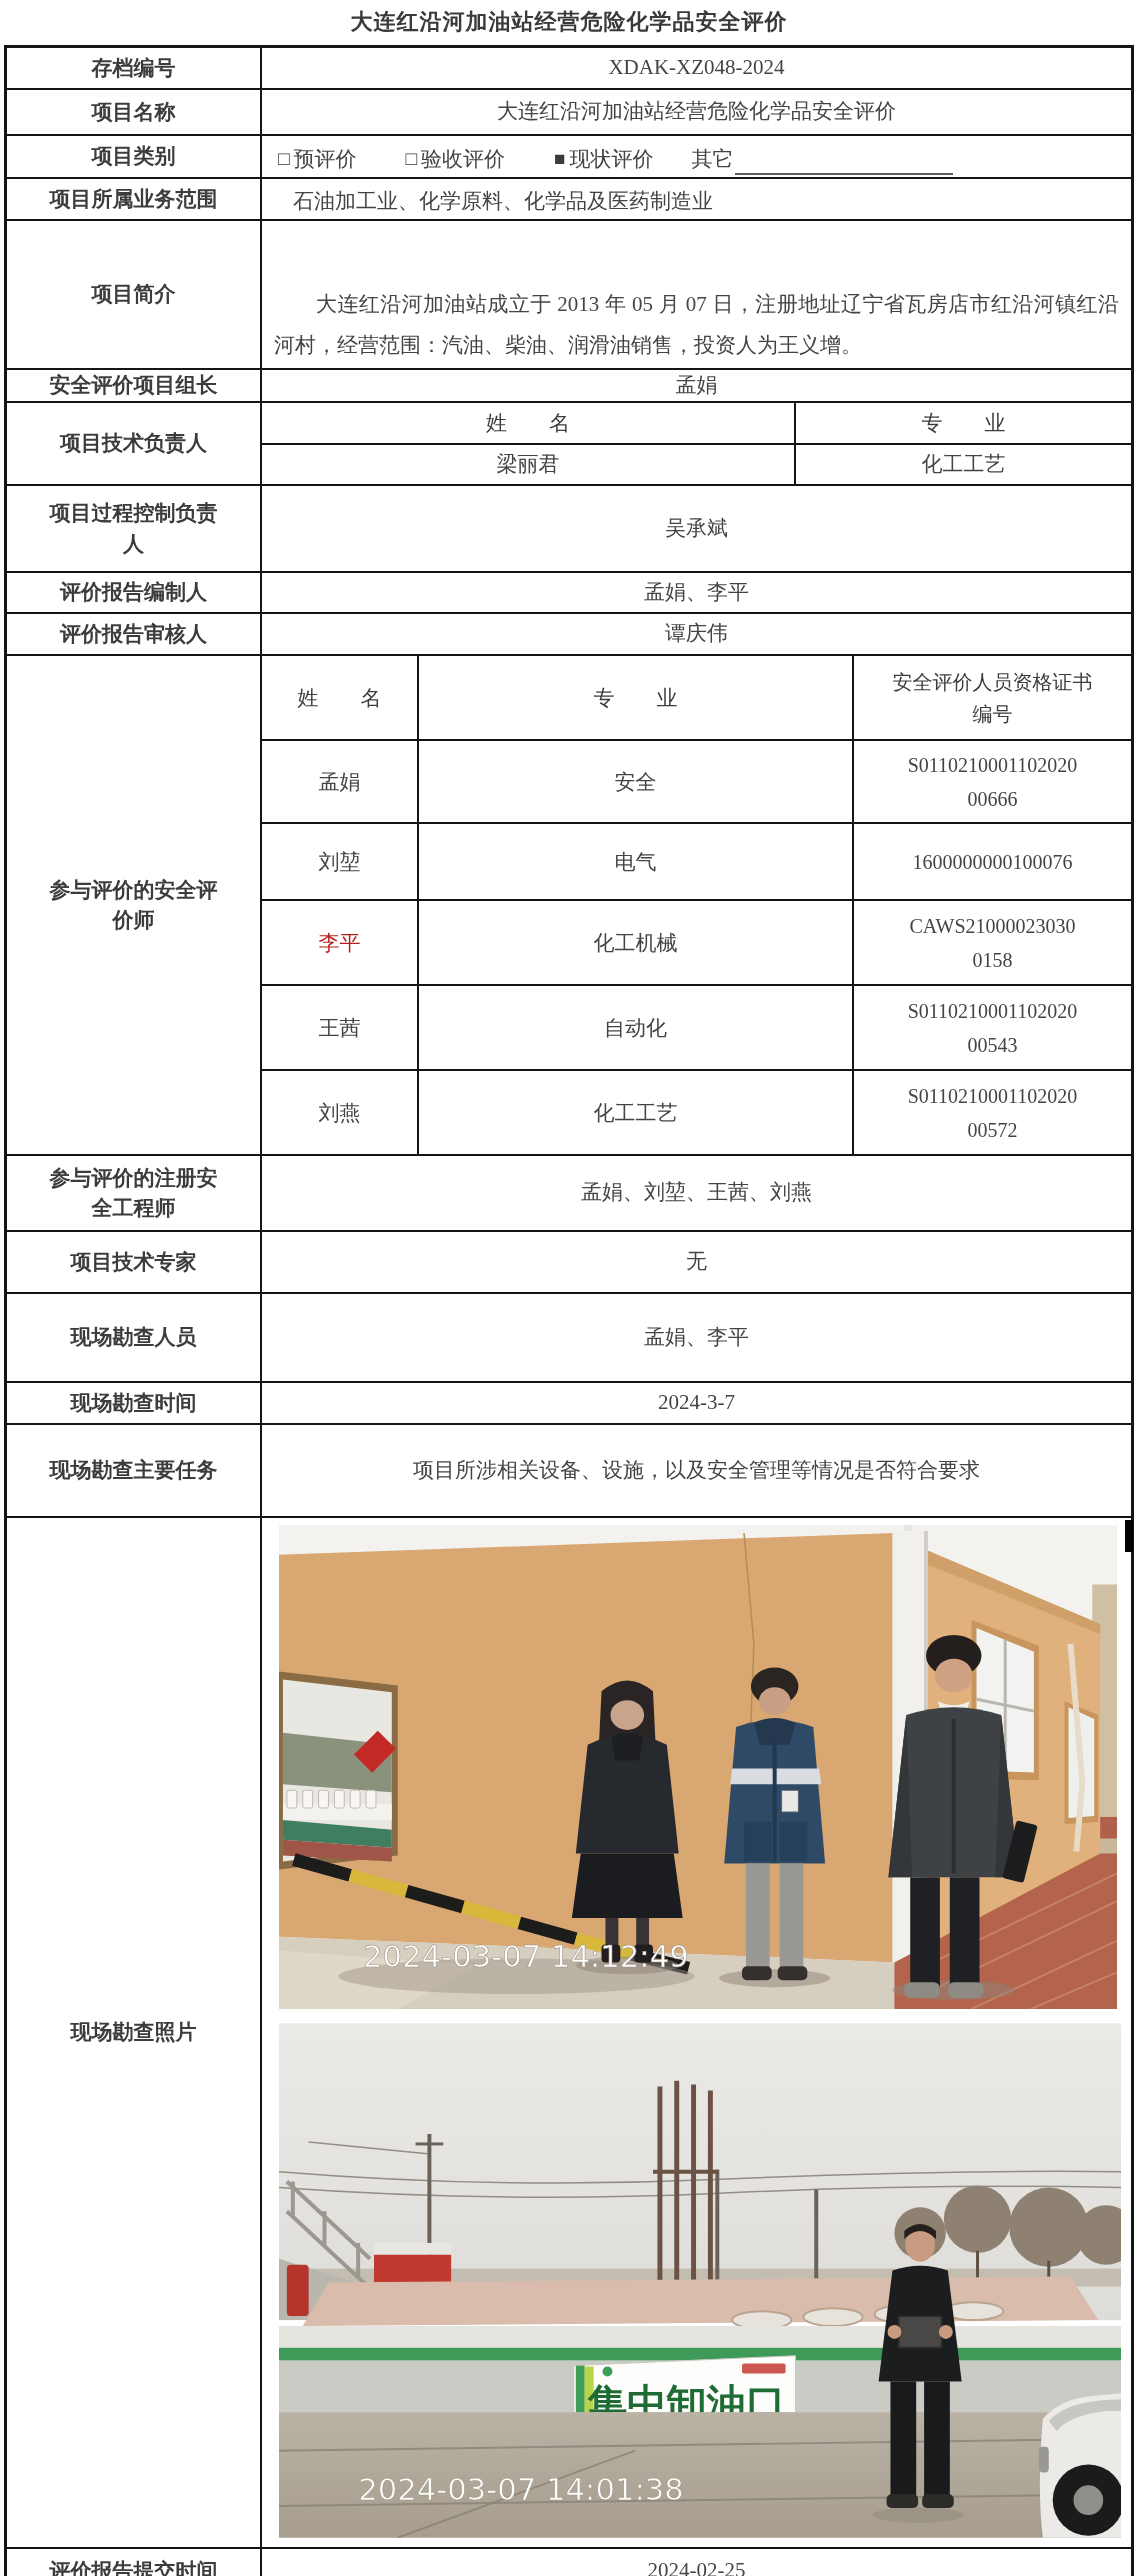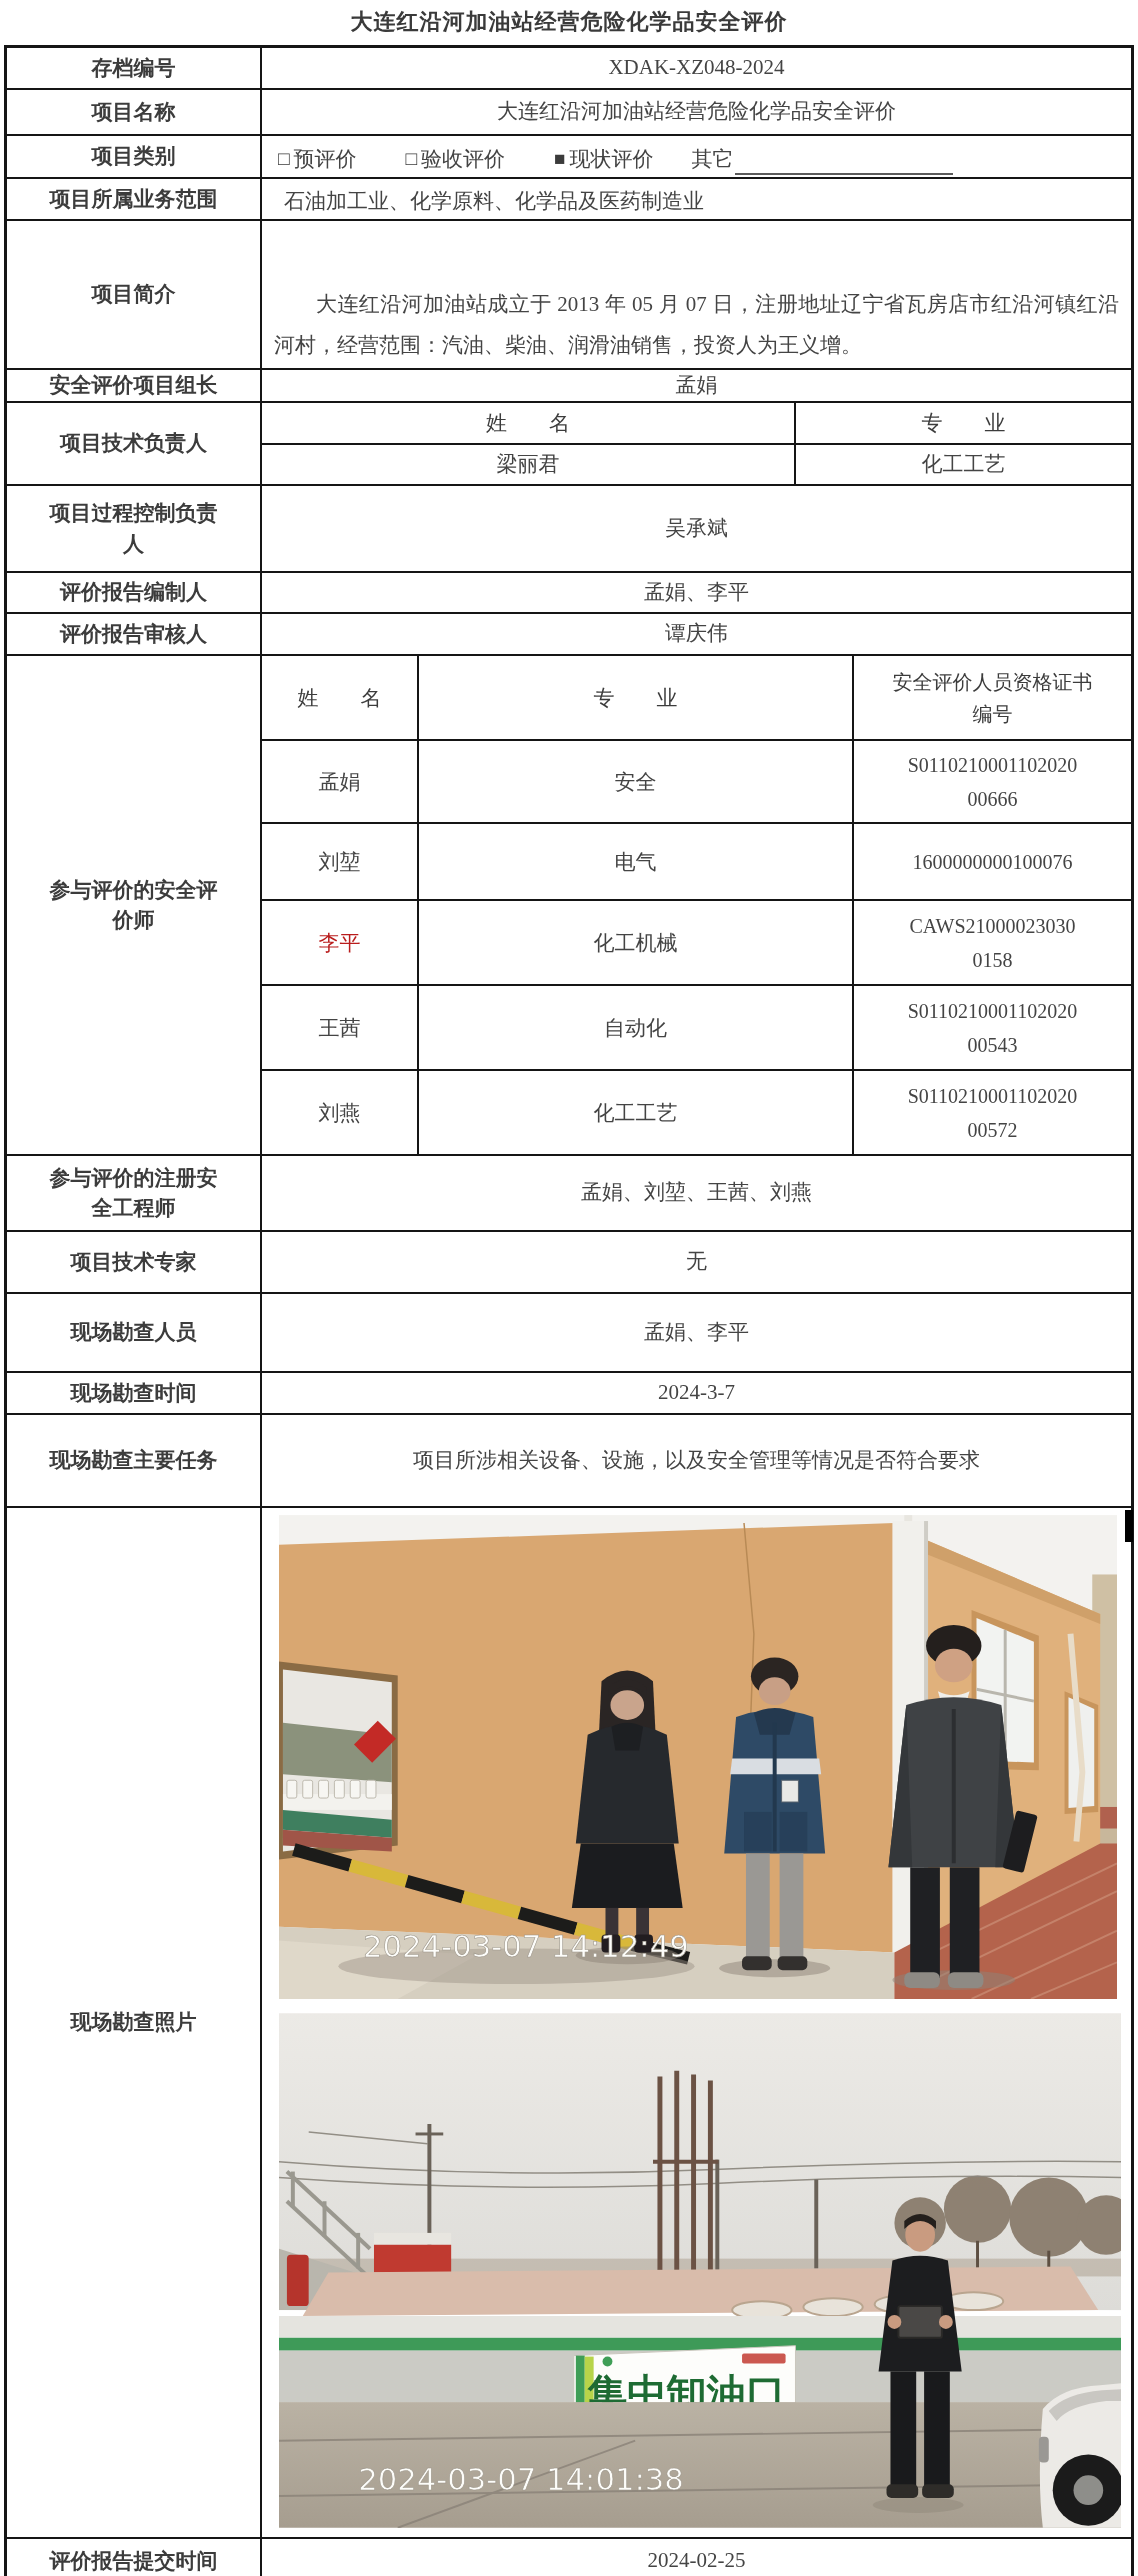--- a/index.html
+++ b/index.html
@@ -64,21 +64,21 @@
         <span class="optgap"><span class="optbox">□</span><span>预评价</span></span>
         <span class="optgap"><span class="optbox">□</span><span>验收评价</span></span>
         <span style="margin-right:38px"><span class="optbox">■</span><span>现状评价</span></span>
         <span>其它</span>
           <span class="other-line"></span>
       </div>
     </div>
 
     <div class="row" style="height:42px">
       <div class="cell label">项目所属业务范围</div>
-      <div class="cell value leftal" style="padding-left:22px">石油加工业、化学原料、化学品及医药制造业</div>
+      <div class="cell value leftal" style="padding-left:31px">石油加工业、化学原料、化学品及医药制造业</div>
     </div>
 
     <div class="row" style="height:149px">
       <div class="cell label">项目简介</div>
       <div class="cell value leftal">
         <span class="intro-text">大连红沿河加油站成立于 2013 年 05 月 07 日，注册地址辽宁省瓦房店市红沿河镇红沿河村，经营范围：汽油、柴油、润滑油销售，投资人为王义增。</span>
       </div>
     </div>
 
     <div class="row" style="height:33px">
@@ -172,21 +172,21 @@
           <span>参与评价的注册安全工程师</span>
         </div>
       <div class="cell value">孟娟、刘堃、王茜、刘燕</div>
     </div>
 
     <div class="row" style="height:62px">
       <div class="cell label">项目技术专家</div>
       <div class="cell value">无</div>
     </div>
 
-    <div class="row" style="height:79px">
+    <div class="row" style="height:89px">
       <div class="cell label">现场勘查人员</div>
       <div class="cell value">孟娟、李平</div>
     </div>
 
     <div class="row" style="height:42px">
       <div class="cell label">现场勘查时间</div>
       <div class="cell value">2024-3-7</div>
     </div>
 
     <div class="row" style="height:93px">

